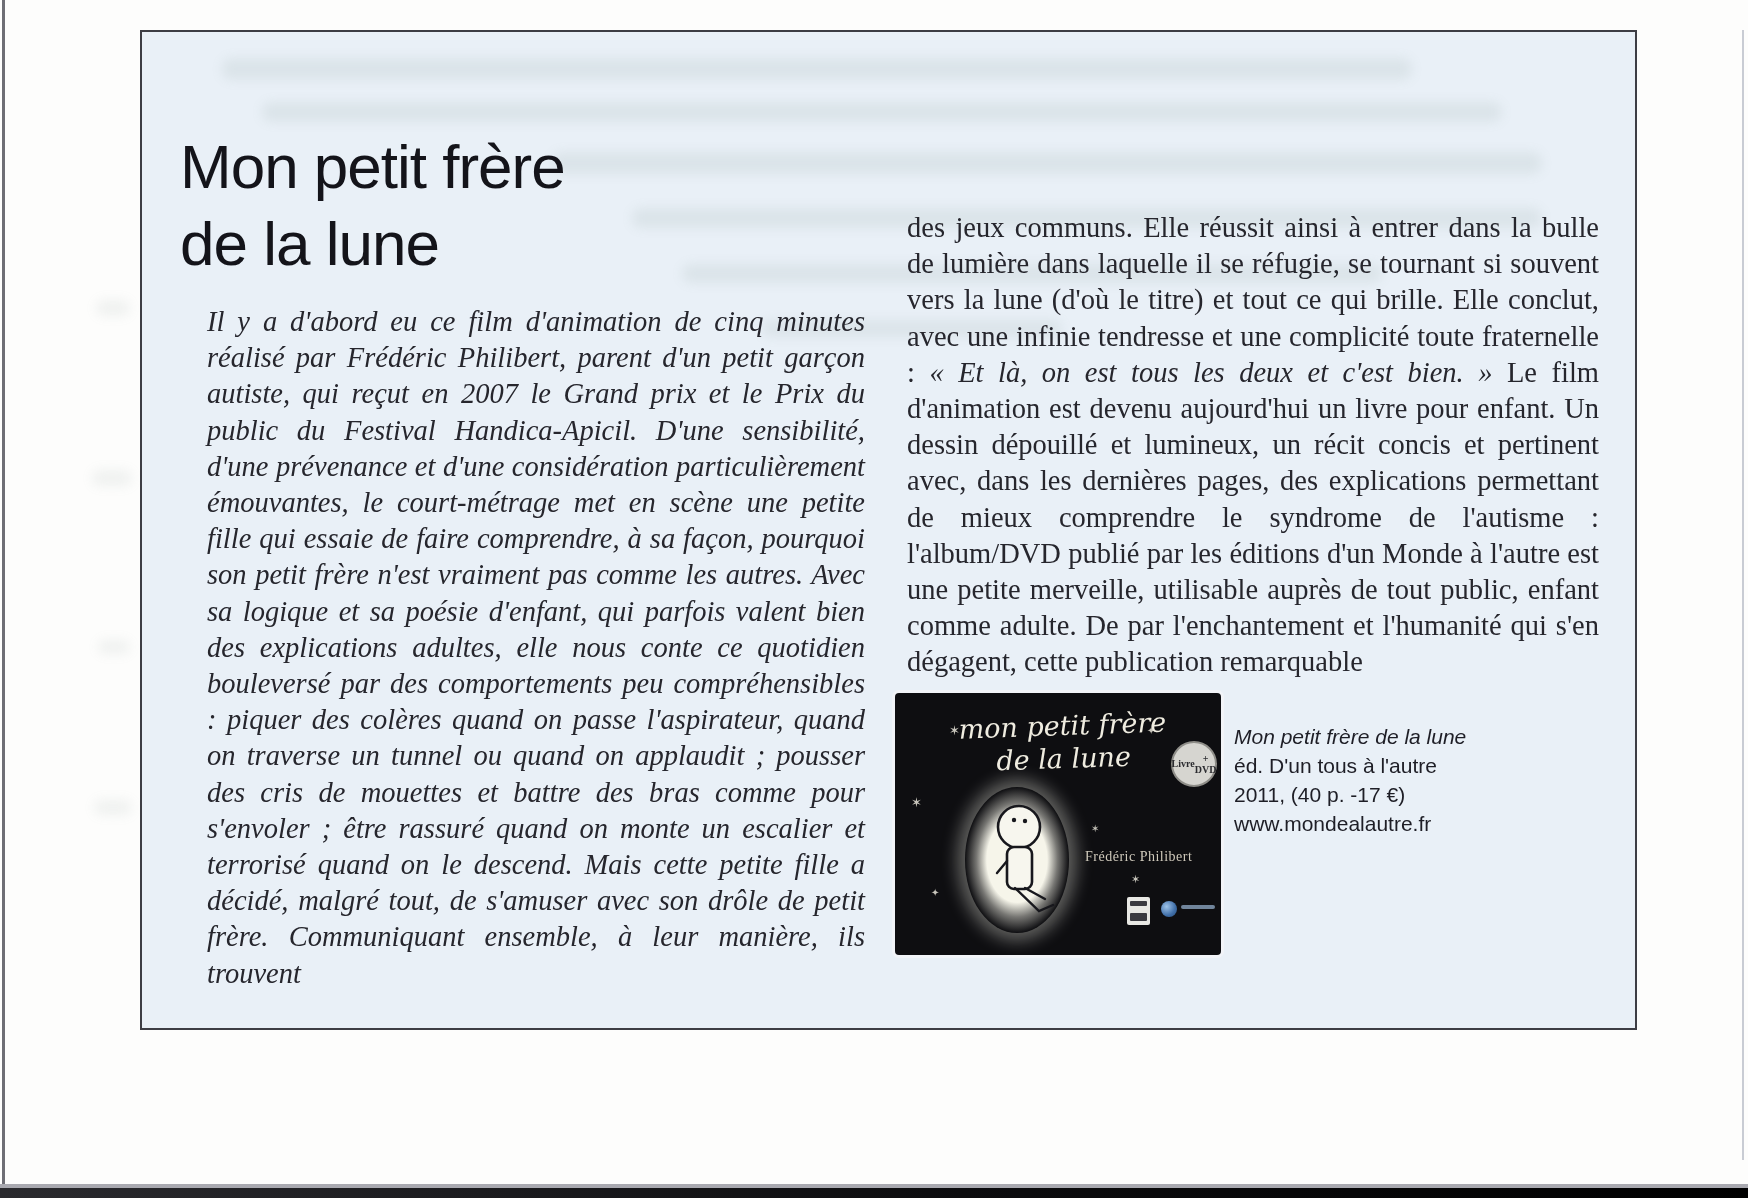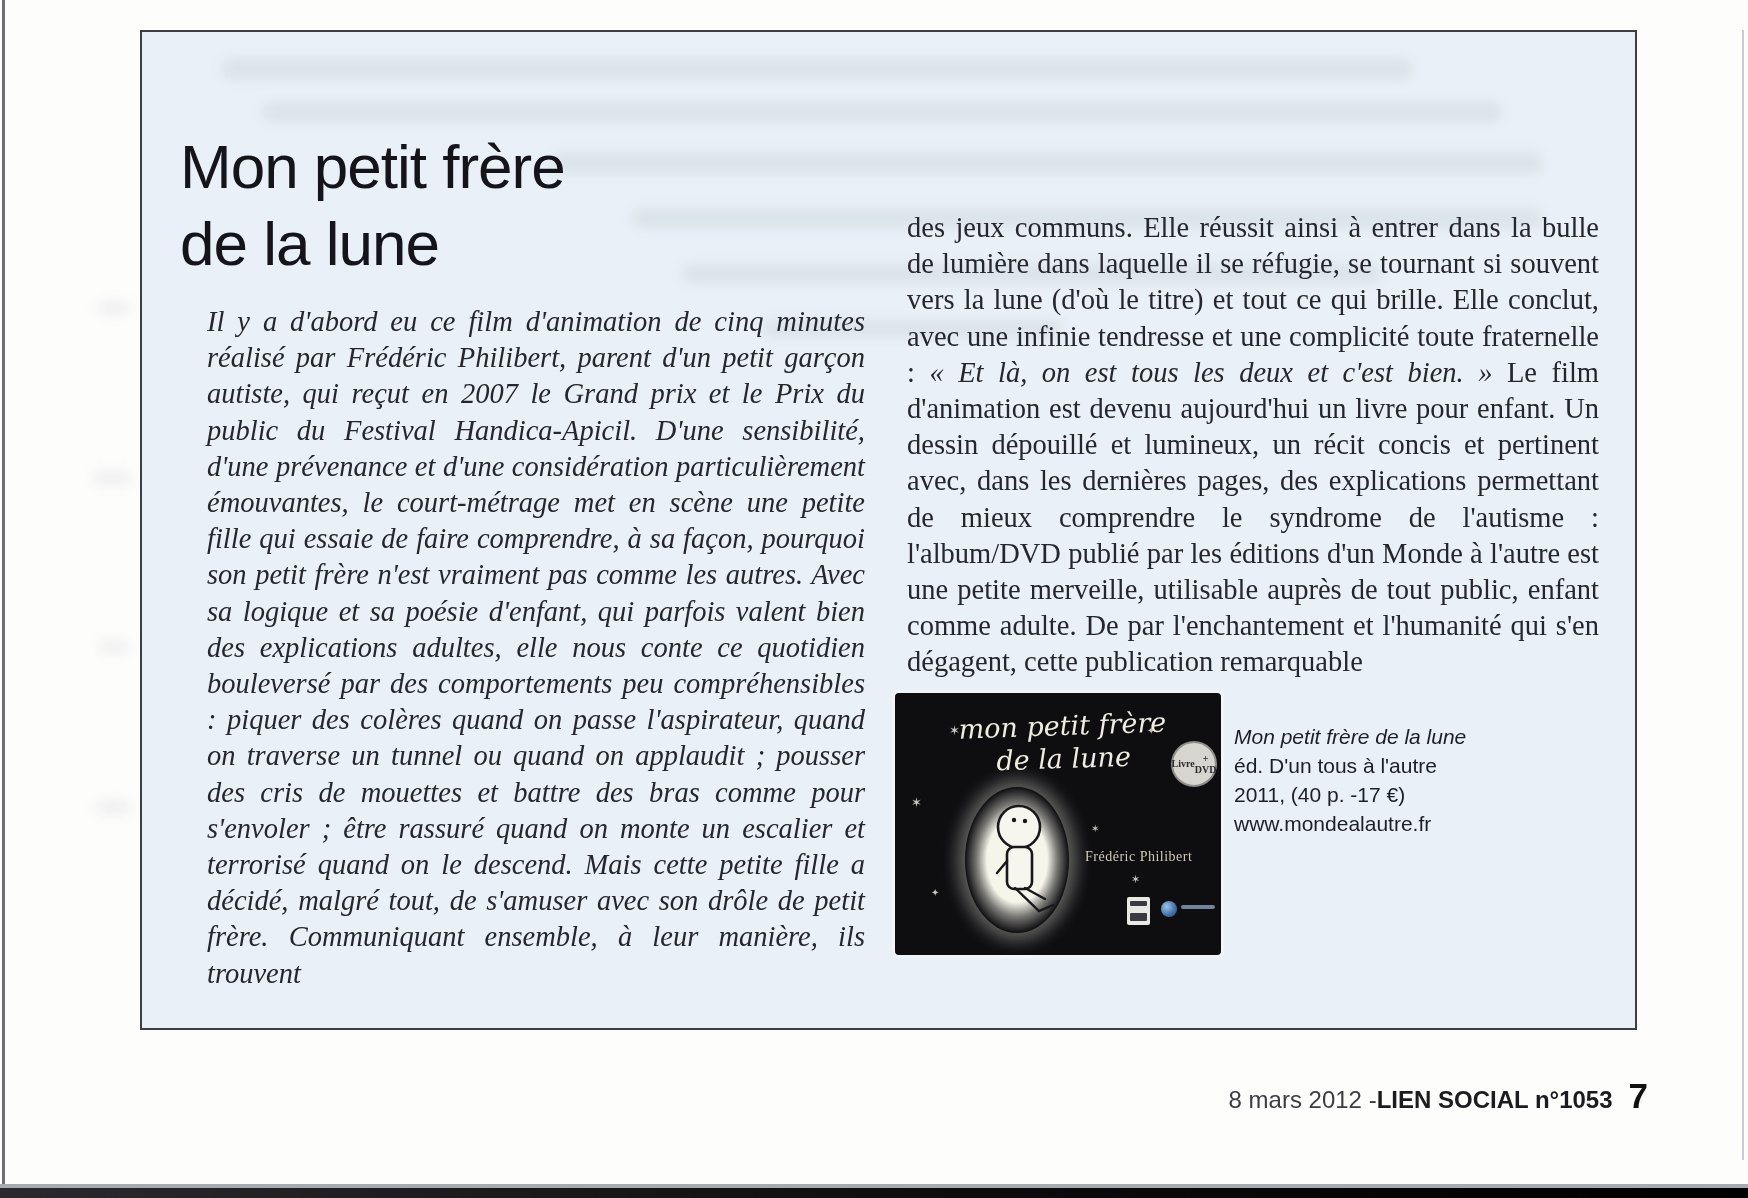--- a/index.html
+++ b/index.html
@@ -172,19 +172,14 @@
             <span class="cap-line">éd. D'un tous à l'autre</span>
             <span class="cap-line">2011, (40 p. -17 €)</span>
             <span class="cap-line">www.mondealautre.fr</span>
           </div>
         </div>
 
       </div>
     </div>
   </div>
 
-  <div class="page-footer">
-    <span class="footer-date">8 mars 2012 - </span>
-    <span class="footer-magazine">LIEN SOCIAL n°1053</span>
-    <span class="footer-page-number">7</span>
-  </div>
 
 </div>
 
 </body></html>

